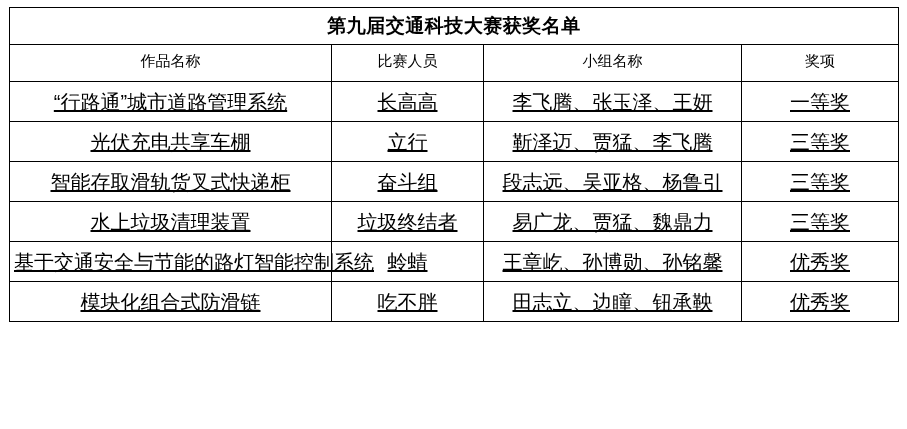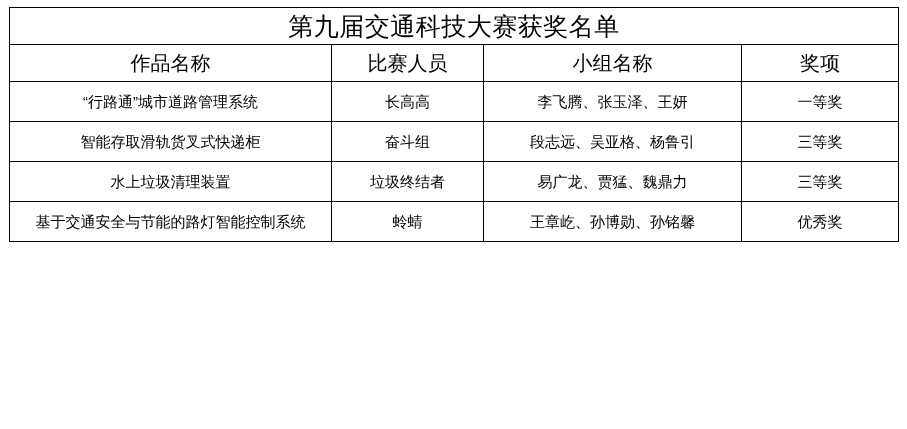--- a/index.html
+++ b/index.html
@@ -28,31 +28,33 @@
   }
   table.award-table td {
     border: 1px solid #000000;
     text-align: center;
     vertical-align: middle;
     padding: 0;
     line-height: 1.2;
   }
   td.title-cell {
     height: 36px;
-    font-size: 25px;
-    font-weight: normal;
+    font-size: 19px;
+    font-weight: bold;
     letter-spacing: 0.5px;
   }
   tr.header-row td {
     height: 36px;
-    font-size: 20px;
+    font-size: 15px;
+    font-family: Liberation Mono, monospace;
   }
   tr.data-row td {
     height: 39px;
-    font-size: 15px;
+    font-size: 20px;
+    text-decoration: underline;
   }
   .col-work   { width: 322px; }
   .col-team   { width: 152px; }
   .col-member { width: 258px; }
   .col-award  { width: 157px; }
   .cell-text {
     display: block;
     padding: 0 4px;
     white-space: nowrap;
   }
@@ -110,20 +112,34 @@
         <td>
             <span class="cell-text">李飞腾、张玉泽、王妍</span>
           </td>
         <td>
             <span class="cell-text">一等奖</span>
           </td>
       </tr>
 
 
 
+      <tr class="data-row">
+        <td>
+            <span class="cell-text">光伏充电共享车棚</span>
+          </td>
+        <td>
+            <span class="cell-text">立行</span>
+          </td>
+        <td>
+            <span class="cell-text">靳泽迈、贾猛、李飞腾</span>
+          </td>
+        <td>
+            <span class="cell-text">三等奖</span>
+          </td>
+      </tr>
 
       <tr class="data-row">
         <td>
             <span class="cell-text">智能存取滑轨货叉式快递柜</span>
           </td>
         <td>
             <span class="cell-text">奋斗组</span>
           </td>
         <td>
             <span class="cell-text">段志远、吴亚格、杨鲁引</span>
@@ -156,17 +172,31 @@
             <span class="cell-text">蛉蜻</span>
           </td>
         <td>
             <span class="cell-text">王章屹、孙博勋、孙铭馨</span>
           </td>
         <td>
             <span class="cell-text">优秀奖</span>
           </td>
       </tr>
 
+      <tr class="data-row">
+        <td>
+            <span class="cell-text">模块化组合式防滑链</span>
+          </td>
+        <td>
+            <span class="cell-text">吃不胖</span>
+          </td>
+        <td>
+            <span class="cell-text">田志立、边瞳、钮承鞅</span>
+          </td>
+        <td>
+            <span class="cell-text">优秀奖</span>
+          </td>
+      </tr>
     </tbody>
   </table>
 
   <div class="footer-strip"></div>
 </div>
 
 </body></html>

